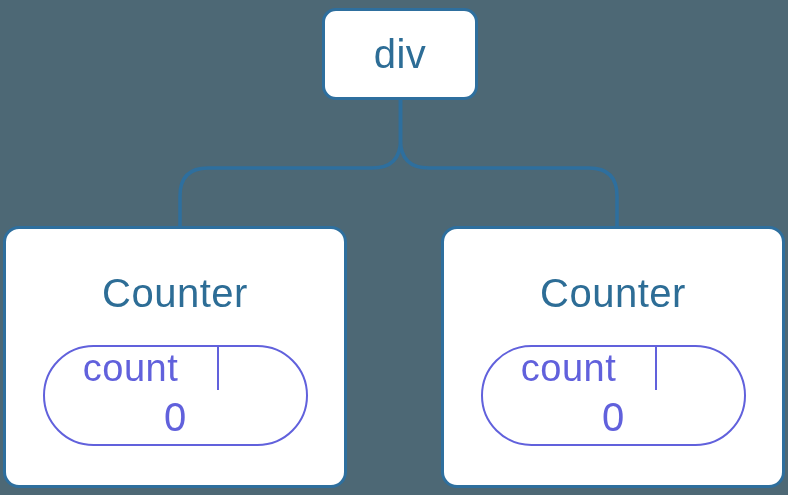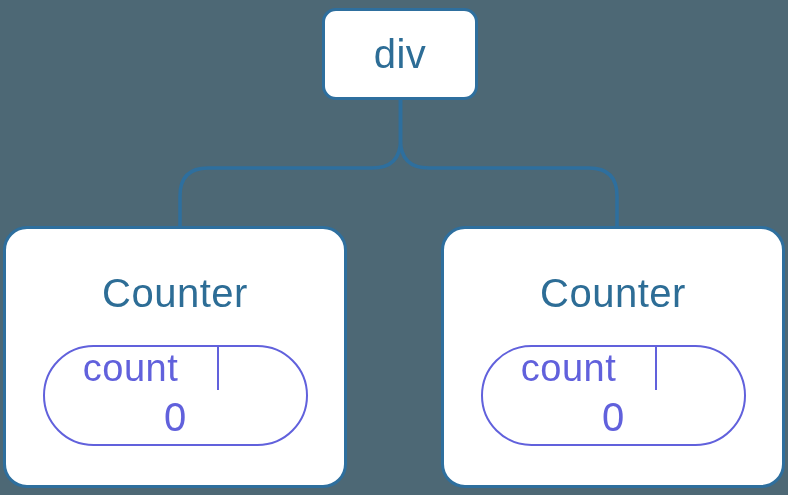--- a/index.html
+++ b/index.html
@@ -27,21 +27,21 @@
     display:flex;align-items:center;justify-content:center;
   }
   .node-label{
     font-size:40px;font-weight:500;color:var(--node-text);
     line-height:1;letter-spacing:0.5px;
   }
   .card{
     position:absolute;top:226px;width:344px;height:262px;
     background:var(--card-bg);
     border:3px solid var(--node-border);
-    border-radius:24px;
+    border-radius:16px;
     box-sizing:border-box;
     display:flex;flex-direction:column;align-items:center;
   }
   .card-left{left:3px;}
   .card-right{left:441px;}
   .card-title{
     margin-top:36px;
     font-size:40px;font-weight:500;color:var(--node-text);
     line-height:56px;letter-spacing:0.5px;
   }

